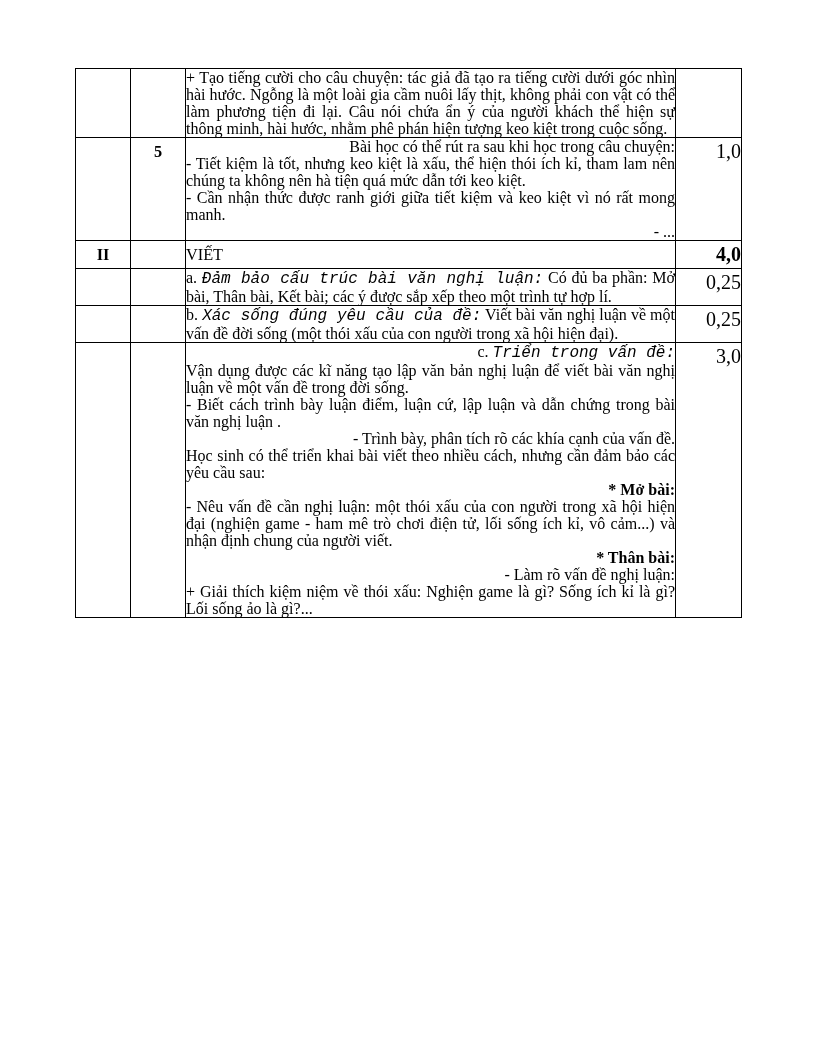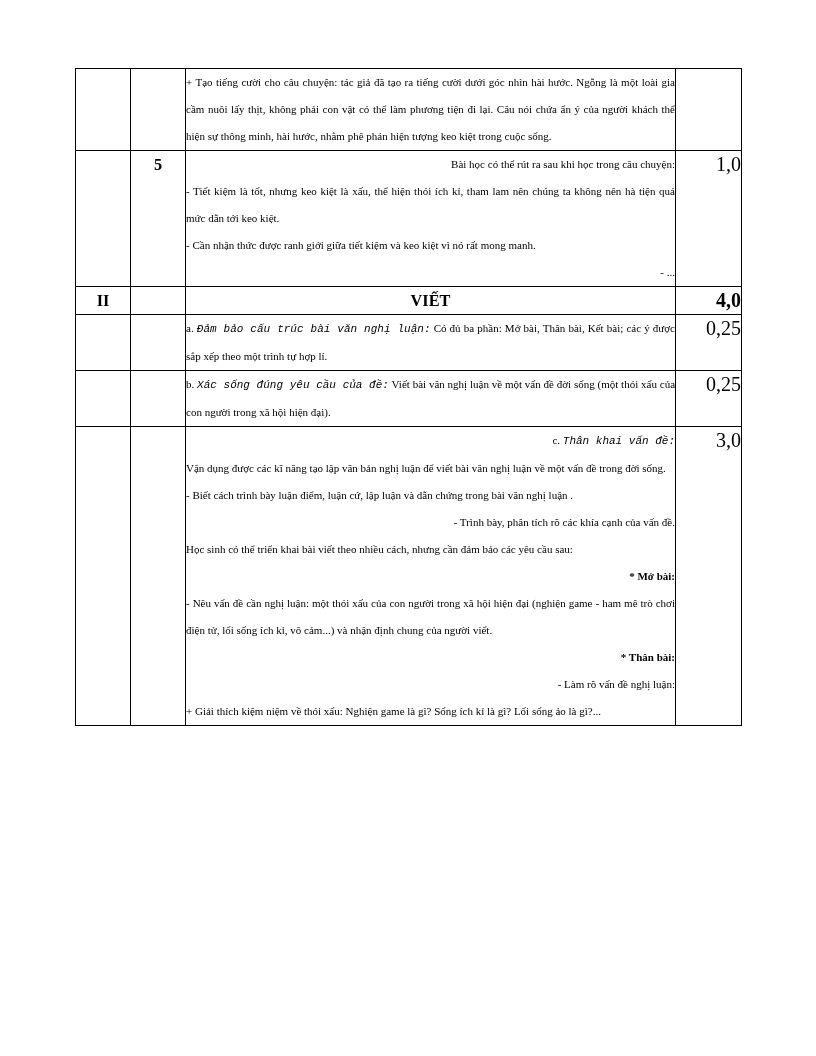--- a/index.html
+++ b/index.html
@@ -36,22 +36,22 @@
     vertical-align: top;
     padding: 0;
   }
   col.c-part   { width: 55px; }
   col.c-num    { width: 55px; }
   col.c-body   { width: 490px; }
   col.c-score  { width: 66px; }
 
   .cell-body {
     padding: 4px 8px 5px 8px;
-    font-size: 11px;
-    line-height: 27px;
+    font-size: 16px;
+    line-height: 17px;
     text-align: justify;
     text-justify: inter-word;
     hyphens: none;
     margin-left: 22px;
   }
   .cell-body p {
     margin: 0;
   }
   .cell-center {
     text-align: center;
@@ -62,22 +62,22 @@
   .cell-score {
     text-align: right;
     font-size: 20px;
     line-height: 27px;
     padding: 4px 4px 5px 4px;
   }
   .vmid { vertical-align: middle; }
   .b { font-weight: bold; }
   .i { font-style: italic; font-family: Liberation Mono, monospace; }
   .heading-center {
-    text-align: center;
-    font-weight: bold;
+    text-align: left;
+    font-weight: normal;
     font-size: 16.3px;
     line-height: 27px;
     padding: 4px 4px 5px 4px;
   }
   .nojust { text-align: right; }
   .empty-cell { padding: 0; }
 </style>
 </head>
 <body>
 
@@ -136,21 +136,21 @@
           <td class="cell-body">
             <p><span>b. </span><span class="i">Xác sống đúng yêu cầu của đề:</span><span> Viết bài văn nghị luận về một vấn đề đời sống (một thói xấu của con người trong xã hội hiện đại).</span></p>
           </td>
           <td class="cell-score vmid">0,25</td>
         </tr>
 
         <tr>
           <td class="empty-cell"></td>
           <td class="empty-cell"></td>
           <td class="cell-body">
-            <p class="nojust"><span>c. </span><span class="i">Thân khai vấn đề:</span></p>
+            <p class="nojust"><span>c. </span><span class="i">Triển trong vấn đề:</span></p>
             <p>Vận dụng được các kĩ năng tạo lập văn bản nghị luận để viết bài văn nghị luận về một vấn đề trong đời sống.</p>
             <p>- Biết cách trình bày luận điểm, luận cứ, lập luận và dẫn chứng trong bài văn nghị luận .</p>
             <p class="nojust">- Trình bày, phân tích rõ các khía cạnh của vấn đề.</p>
             <p>Học sinh có thể triển khai bài viết theo nhiều cách, nhưng cần đảm bảo các yêu cầu sau:</p>
             <p class="nojust b">* Mở bài:</p>
             <p>- Nêu vấn đề cần nghị luận: một thói xấu của con người trong xã hội hiện đại (nghiện game - ham mê trò chơi điện tử, lối sống ích kỉ, vô cảm...) và nhận định chung của người viết.</p>
             <p class="nojust b">* Thân bài:</p>
             <p class="nojust">- Làm rõ vấn đề nghị luận:</p>
             <p>+ Giải thích kiệm niệm về thói xấu: Nghiện game là gì? Sống ích kỉ là gì? Lối sống ảo là gì?...</p>
           </td>

